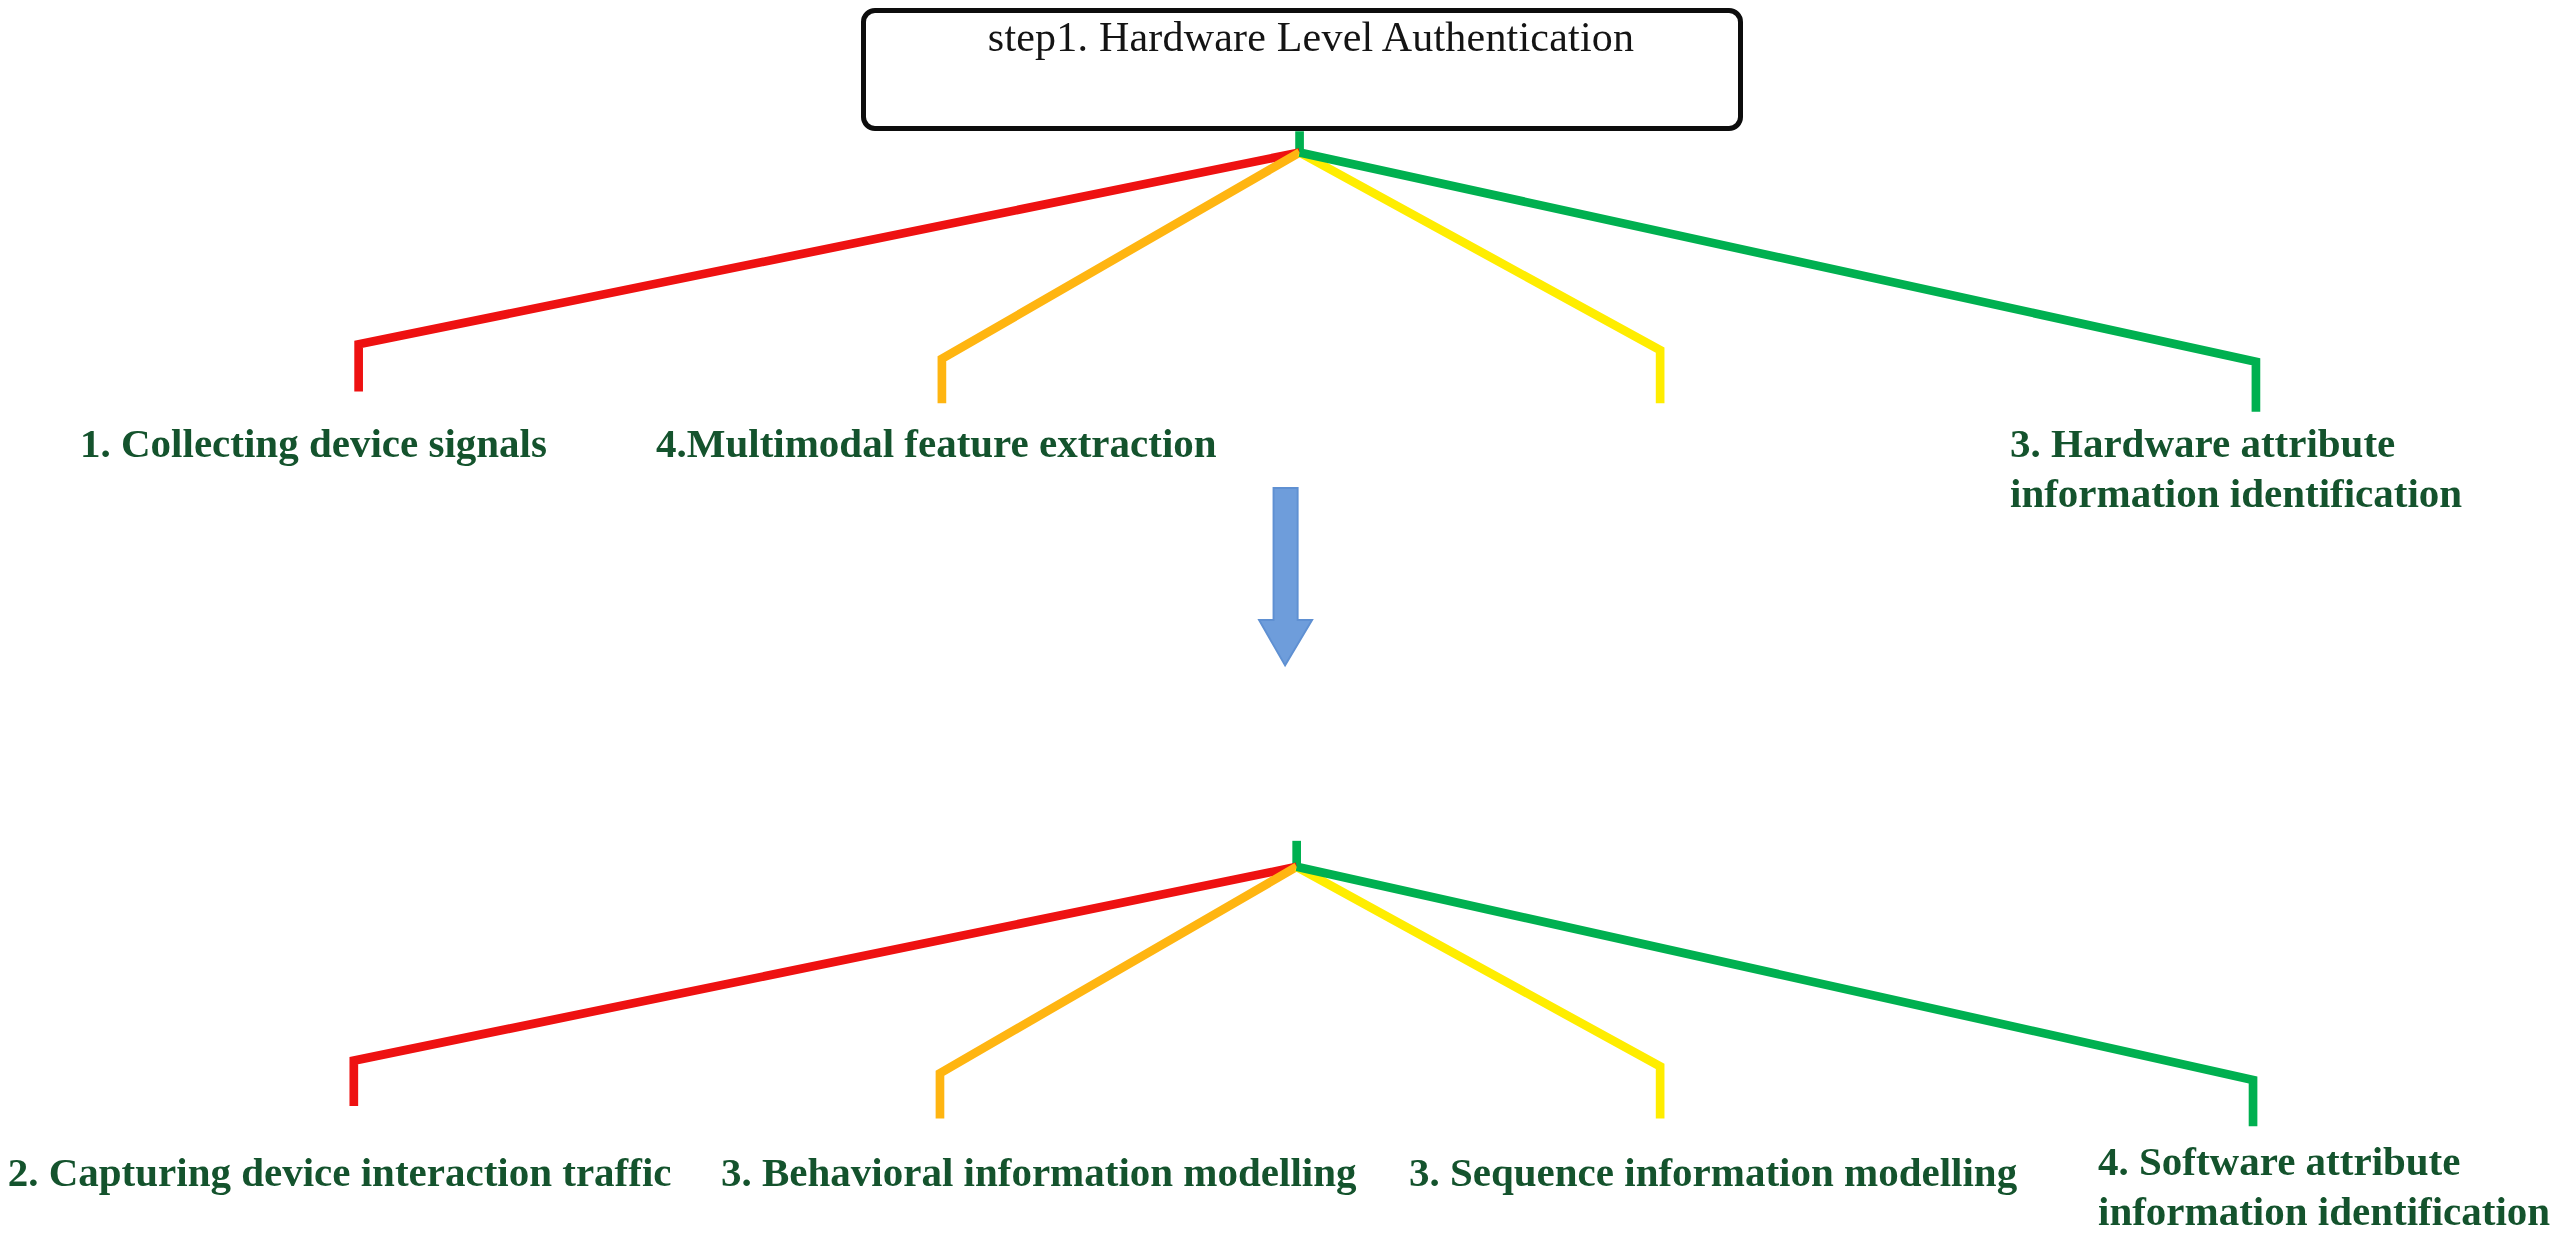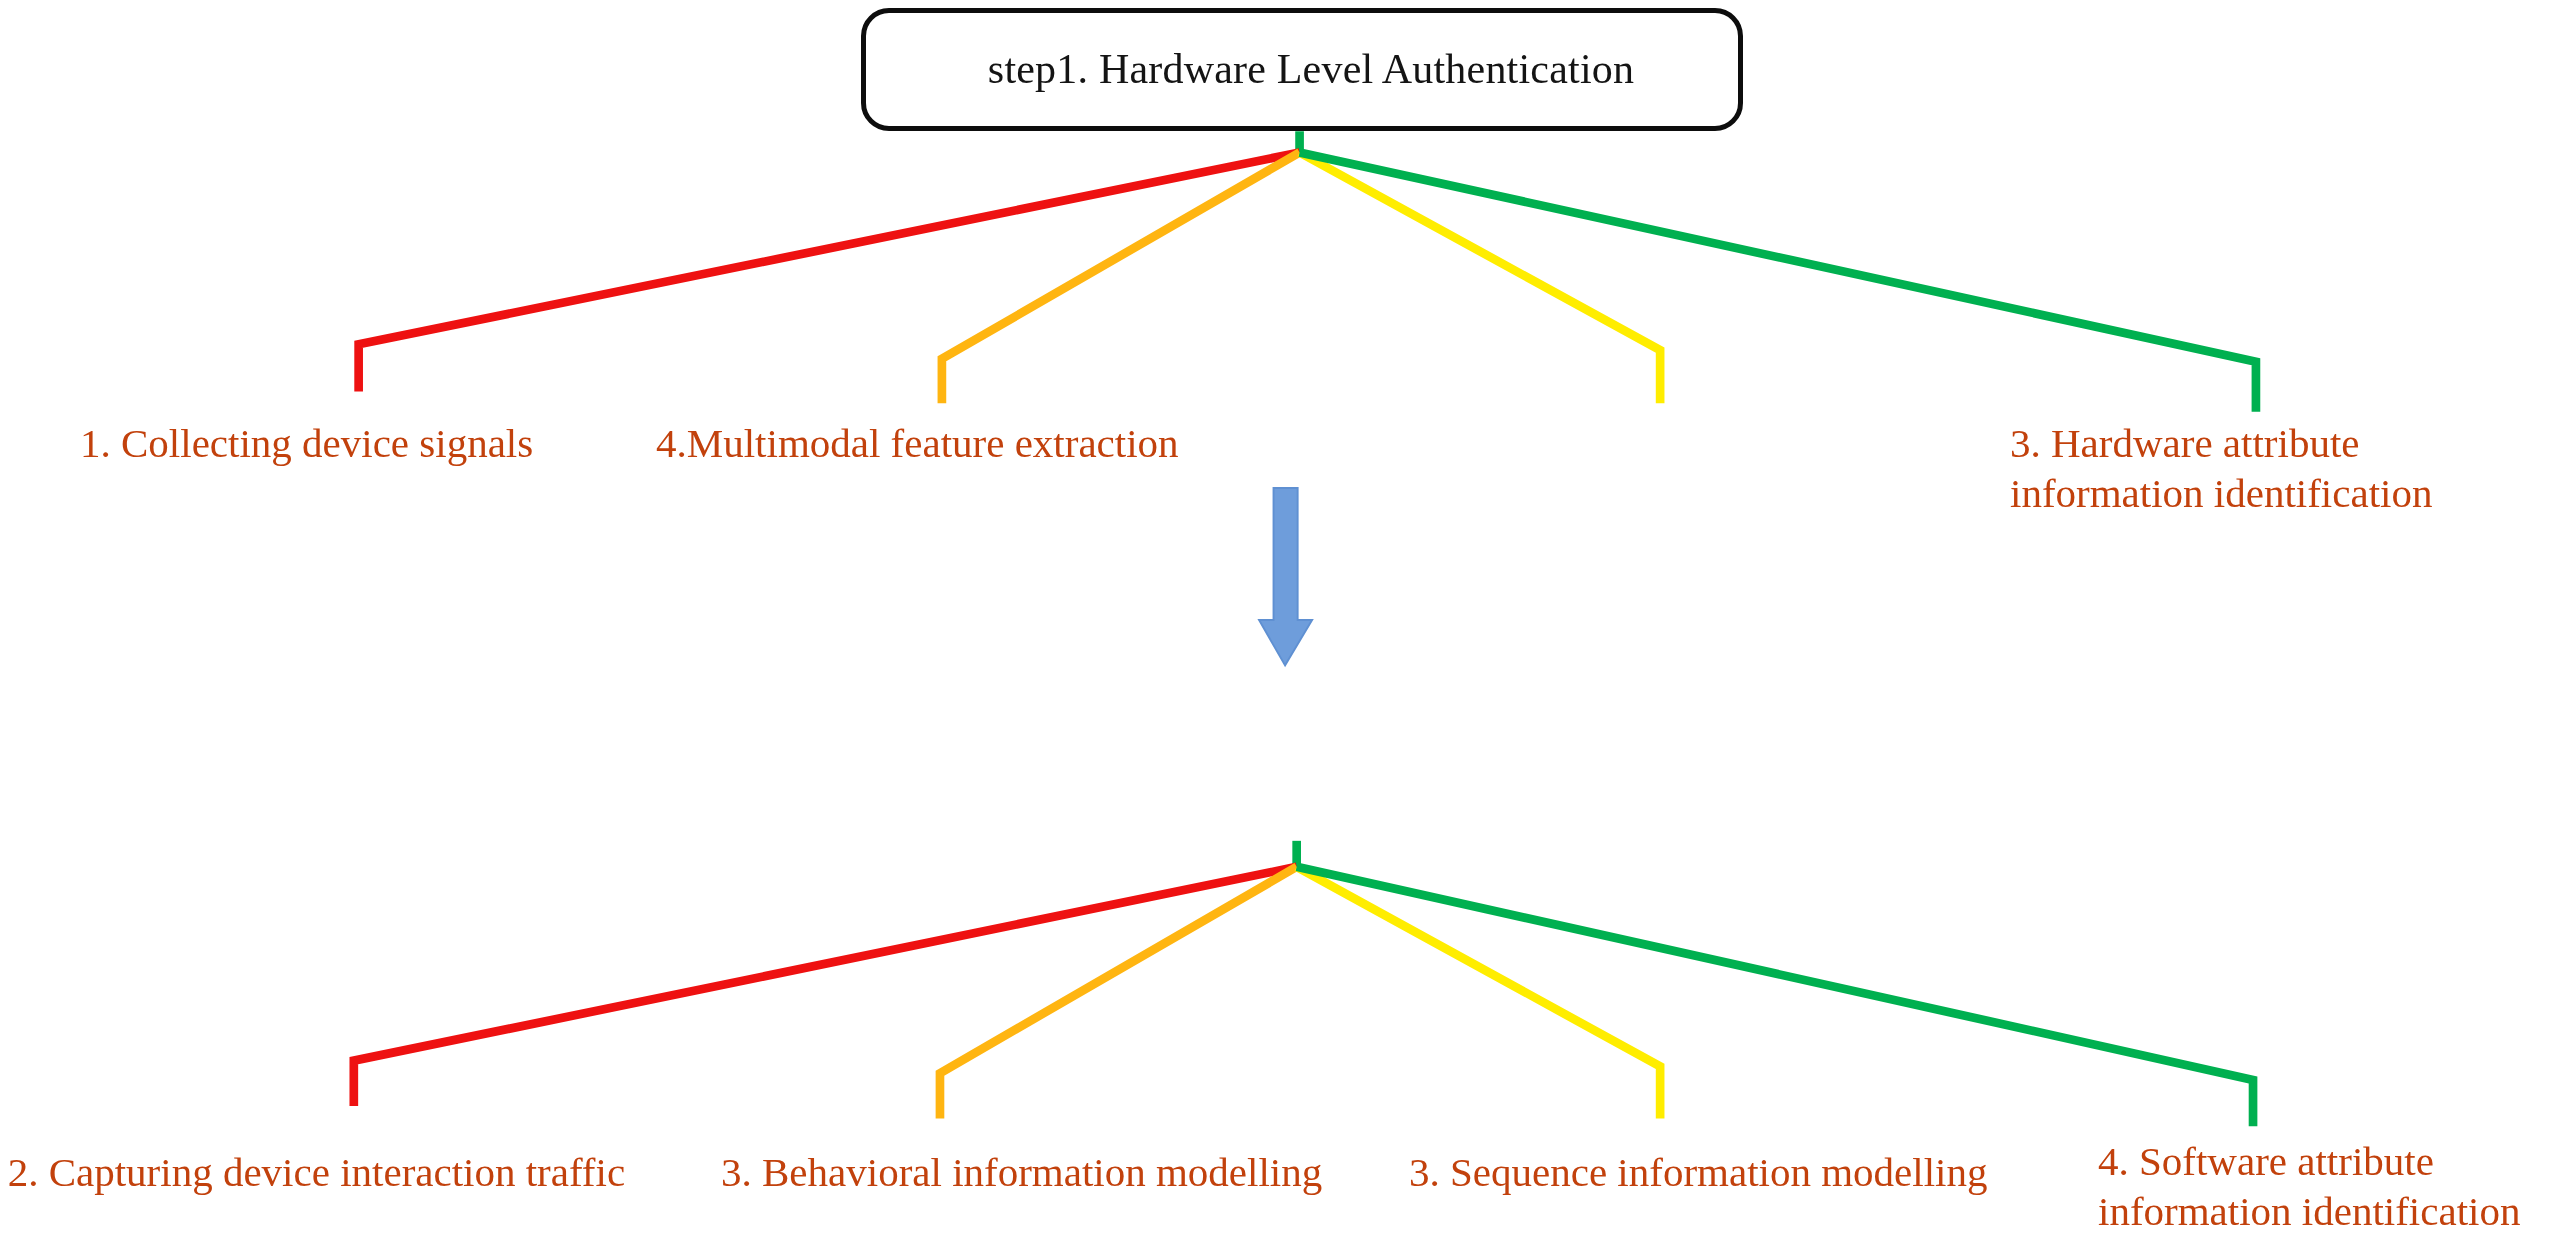--- a/index.html
+++ b/index.html
@@ -23,38 +23,38 @@
     top: 0;
     width: 2576px;
     height: 1243px;
     pointer-events: none;
   }
   .step-box {
     position: absolute;
     box-sizing: border-box;
     background: #ffffff;
     border: 5.8px solid #0d0d0d;
-    border-radius: 28px;
+    border-radius: 14px;
     display: flex;
-    align-items: center;
     justify-content: center;
     padding-left: 18px;
   }
   .step-box-title {
     font-size: 42px;
     color: #141414;
     letter-spacing: 0.2px;
     white-space: nowrap;
   }
   .leaf-label {
     position: absolute;
     font-size: 41px;
     line-height: 1.22;
-    color: #c2410c;
+    color: #14532d;
     white-space: pre-line;
+    font-weight: bold;
   }
 </style>
 </head>
 <body>
 
 <div id="canvas">
 
   <svg class="wires" viewBox="0 0 2672 1289">
 
     <g>

